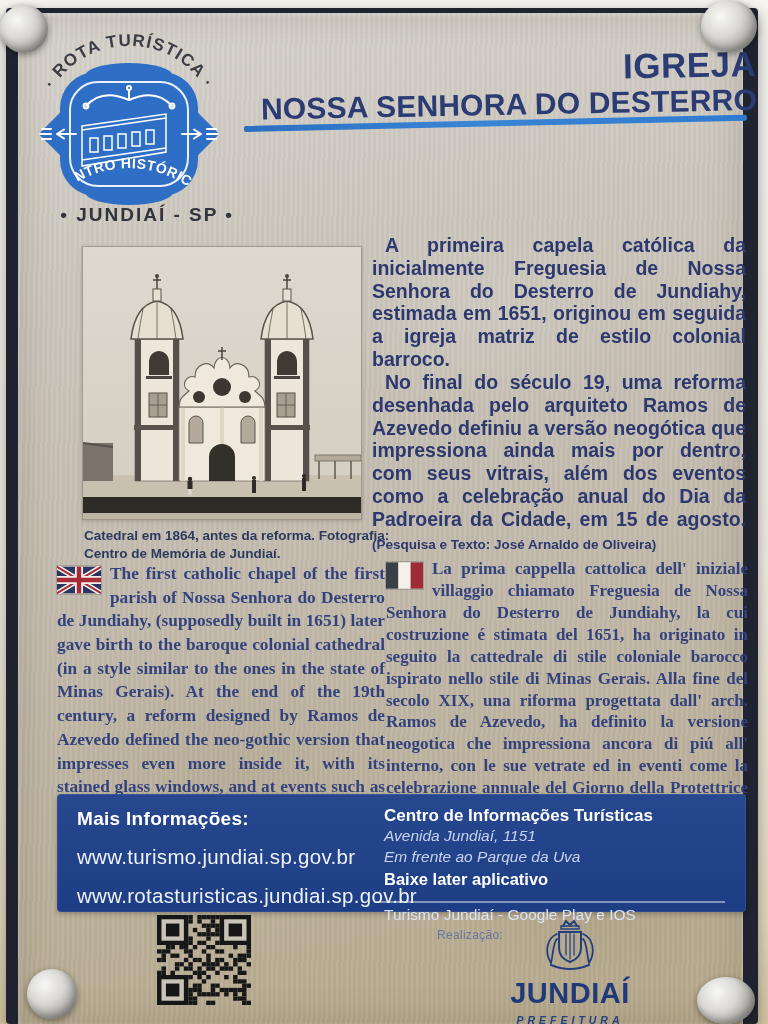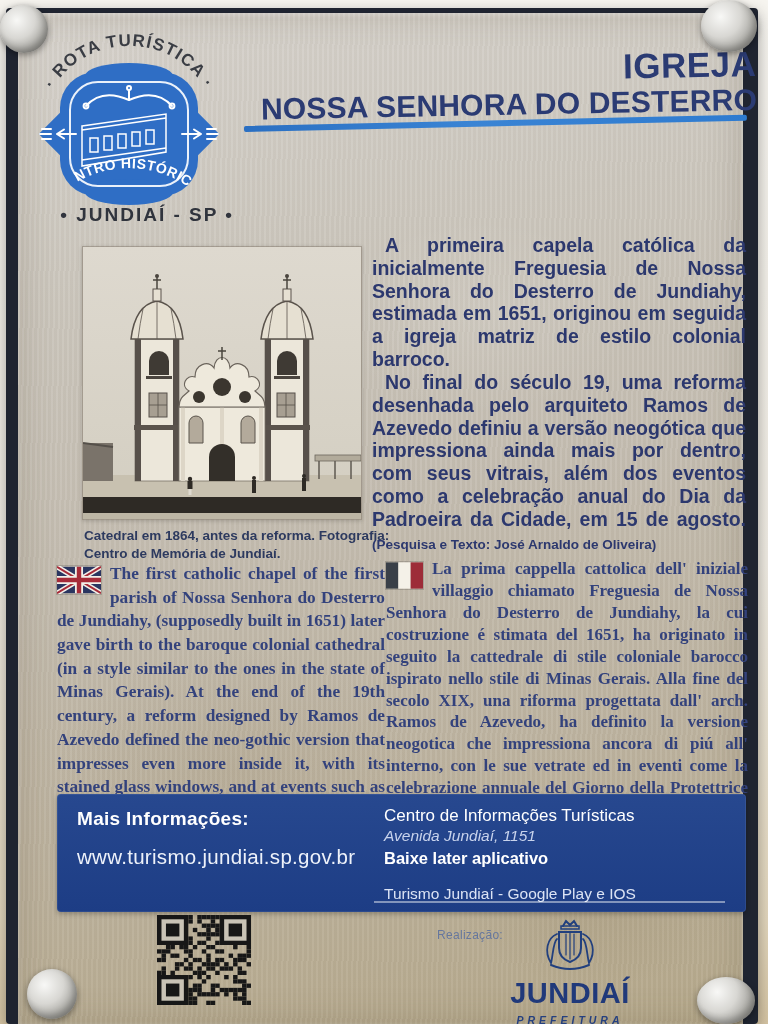--- a/index.html
+++ b/index.html
@@ -55,21 +55,21 @@
   
   .info-box{position:absolute;left:57px;top:794px;width:689px;height:118px;border-radius:4px;
     background:linear-gradient(180deg,#27488f,#1d3d85);
     box-shadow:inset 0 0 0 1px rgba(255,255,255,.07), 0 2px 5px rgba(0,0,0,.25);}
   .info-box::after{content:"";position:absolute;left:46%;right:3%;bottom:9px;height:2px;
     background:rgba(255,255,255,.45);}
   .info-left{position:absolute;left:20px;top:14px;color:#fff;}
   .info-heading{font-size:19px;font-weight:700;letter-spacing:.3px;}
   .info-url{font-size:20.5px;color:#eef2fa;margin-top:15px;letter-spacing:.3px;}
   .info-right{position:absolute;left:327px;top:12px;color:#fff;}
-  .ir-heading{font-size:17px;font-weight:400;}
+  .ir-heading{font-size:17px;font-weight:700;}
   .ir-italic{font-size:15.5px;font-style:italic;color:#c8d3ec;line-height:1.34;}
   .ir-bold{font-size:16.5px;font-weight:700;margin-top:2px;}
   .ir-line{font-size:15.5px;color:#dbe3f4;margin-top:17px;}
   
   .qr{position:absolute;left:157px;top:915px;width:94px;height:90px;}
   .realizacao{position:absolute;left:437px;top:928px;font-size:12px;color:#66779d;letter-spacing:.3px;}
   .city-logo{position:absolute;left:497px;top:918px;width:146px;text-align:center;color:#20397a;}
   .city-name{font-size:29px;font-weight:800;letter-spacing:.5px;margin-top:1px;}
   .city-sub{font-size:10.5px;font-weight:700;letter-spacing:4px;margin-top:4px;color:#25407f;font-style:italic;}
 </style>
@@ -232,24 +232,26 @@
       <rect width="16" height="34" fill="#3a4048"></rect>
       <rect x="16" width="16" height="34" fill="#f4f1e8"></rect>
       <rect x="32" width="16" height="34" fill="#9d2c38"></rect>
     </svg><span>La prima cappella cattolica dell' iniziale villaggio chiamato  Freguesia de Nossa Senhora do Desterro de Jundiahy, la cui costruzione é stimata del 1651, ha originato in seguito la cattedrale di stile coloniale barocco ispirato nello stile di Minas Gerais. Alla fine del secolo XIX, una riforma progettata dall' arch. Ramos de Azevedo, ha definito la versione neogotica che impressiona ancora di piú all' interno, con le sue vetrate ed in eventi come la celebrazione annuale del Giorno della Protettrice della Cittá, il 15 agosto .</span>
   </div>
 
   <div class="info-box">
     <div class="info-left">
       <div class="info-heading">Mais Informações:</div>
       <div class="info-url">www.turismo.jundiai.sp.gov.br</div>
+      <div class="info-url">www.rotasturisticas.jundiai.sp.gov.br</div>
     </div>
     <div class="info-right">
       <div class="ir-heading">Centro de Informações Turísticas</div>
       <div class="ir-italic">Avenida Jundiaí, 1151</div>
+      <div class="ir-italic">Em frente ao Parque da Uva</div>
       <div class="ir-bold">Baixe later aplicativo</div>
       <div class="ir-line">Turismo Jundiaí - Google Play e IOS</div>
     </div>
   </div>
 
   <svg class="qr" id="qr-svg" viewBox="0 0 94 90">
       <rect x="31.33" y="0.00" width="4.48" height="4.29" fill="#171717"></rect>
       <rect x="40.29" y="0.00" width="4.48" height="4.29" fill="#171717"></rect>
       <rect x="44.76" y="0.00" width="4.48" height="4.29" fill="#171717"></rect>
       <rect x="49.24" y="0.00" width="4.48" height="4.29" fill="#171717"></rect>

